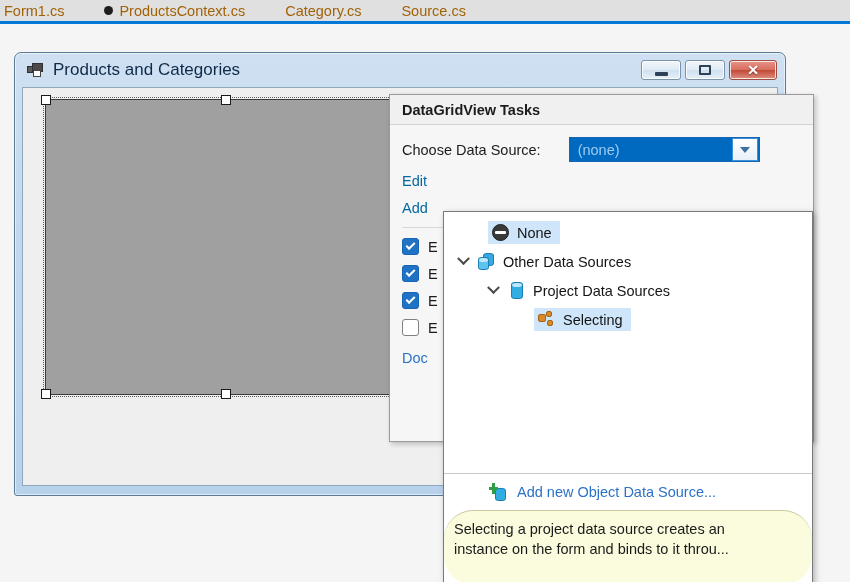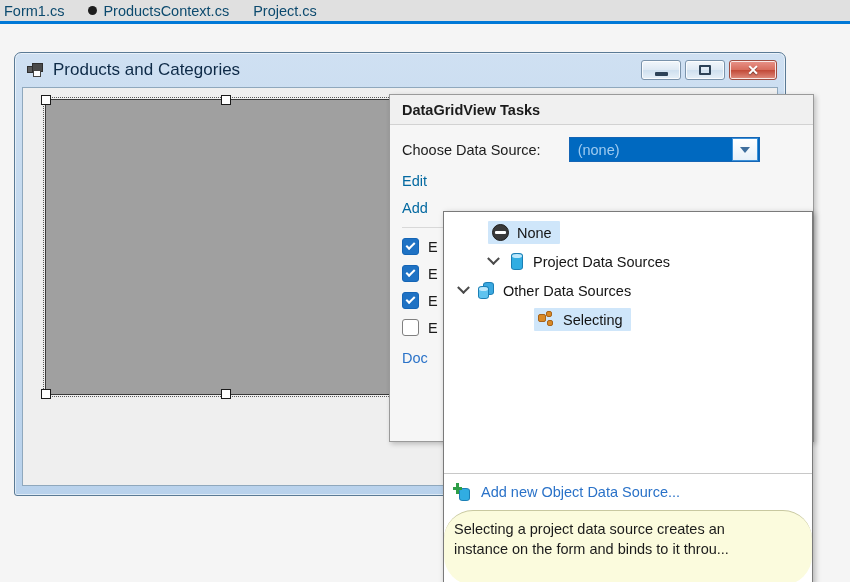--- a/index.html
+++ b/index.html
@@ -14,22 +14,22 @@
 
   
   .tabstrip {
     position: absolute; left: 0; top: 0; width: 850px; height: 24px;
     background: #e0e0e0;
     border-bottom: 3px solid #0078d7;
     display: flex; align-items: stretch;
   }
   .tab {
     display: flex; align-items: center; gap: 6px;
-    padding: 0 12px;
-    font-size: 14.5px; color: #0c4a6e;
+    padding: 0 20px;
+    font-size: 14.5px; color: #a16207;
     white-space: nowrap;
     background: #e0e0e0;
     cursor: default;
   }
   .tab.first { padding-left: 4px; }
   .tab.active {
     background: #0078d7; color: #ffffff; font-weight: bold;
     margin-left: auto; padding: 0 10px;
   }
   .dirty-dot {
@@ -217,21 +217,21 @@
   .ico-class .p2 {left:9px;top:1px;width:6px;height:6px;border-radius:2px;}
   .ico-class .p3 {left:10px;top:10px;width:6px;height:6px;border-radius:2px;}
   
   .ico-add .c1 { position:absolute; left:6px; top:5px; width:11px; height:13px; background:#31ade2;border:1px solid #1b7fb5;border-radius:4px/3px;}
   .ico-add .plusv{position:absolute;left:3px;top:0px;width:3px;height:11px;background:#2e9e47;}
   .ico-add .plush{position:absolute;left:0px;top:4px;width:9px;height:3px;background:#2e9e47;}
 
   .dd-sep { height: 1px; background: #c8c8c8; }
   .dd-add {
     height: 36px; display: flex; align-items: center; gap: 9px; padding-left: 9px;
-    background: #ffffff; cursor: pointer;
+    background: #ffffff; cursor: pointer; margin-left: 36px;
   }
   .dd-add .txt { font-size: 14.5px; color: #2a72c8; white-space: nowrap; }
   .dd-tip {
     background: #fbfbdd; border-top: 1px solid #c8c8a0;
     padding: 8px 10px 10px 10px; flex: 0 0 auto; height: 75px; border-radius: 29px;
   }
   .dd-tip p { margin: 0; font-size: 14.5px; color: #1b1b1b; line-height: 20px; }
 </style>
 </head>
 <body>
@@ -240,21 +240,24 @@
 
   <div class="tabstrip">
     <div class="tab first">
       <span>Form1.cs</span>
     </div>
     <div class="tab">
       <span class="dirty-dot"></span>
       <span>ProductsContext.cs</span>
     </div>
     <div class="tab">
-      <span>Project.cs</span>
+      <span>Category.cs</span>
+    </div>
+    <div class="tab">
+      <span>Source.cs</span>
     </div>
   </div>
 
   <div class="designer">
 
     <div class="formwin">
 
       <div class="formwin-titlebar">
         <span class="form-icon">
           <i class="a"></i>
@@ -349,44 +352,44 @@
           <span class="texp"></span>
           <span class="tlabelbox sel">
             <span class="ico ico-none">
               <span class="circle"></span>
                 <span class="bar"></span>
             </span>
             <span class="tlabel">None</span>
           </span>
         </div>
 
-        <div class="tnode" style="padding-left:38px;">
-          <span class="texp">
-              <span class="v"></span>
-            </span>
-          <span class="tlabelbox">
-            <span class="ico ico-proj">
-              <span class="cyl c1"></span>
-                <span class="cap"></span>
-            </span>
-            <span class="tlabel">Project Data Sources</span>
-          </span>
-        </div>
-
         <div class="tnode" style="padding-left:8px;">
           <span class="texp">
               <span class="v"></span>
             </span>
           <span class="tlabelbox">
             <span class="ico ico-other">
               <span class="cyl c1"></span>
                 <span class="cyl c2"></span>
                 <span class="cap"></span>
             </span>
             <span class="tlabel">Other Data Sources</span>
+          </span>
+        </div>
+
+        <div class="tnode" style="padding-left:38px;">
+          <span class="texp">
+              <span class="v"></span>
+            </span>
+          <span class="tlabelbox">
+            <span class="ico ico-proj">
+              <span class="cyl c1"></span>
+                <span class="cap"></span>
+            </span>
+            <span class="tlabel">Project Data Sources</span>
           </span>
         </div>
 
         <div class="tnode" style="padding-left:68px;">
           <span class="texp"></span>
           <span class="tlabelbox sel">
             <span class="ico ico-class">
               <span class="p p1"></span>
                 <span class="p p2"></span>
                 <span class="p p3"></span>

